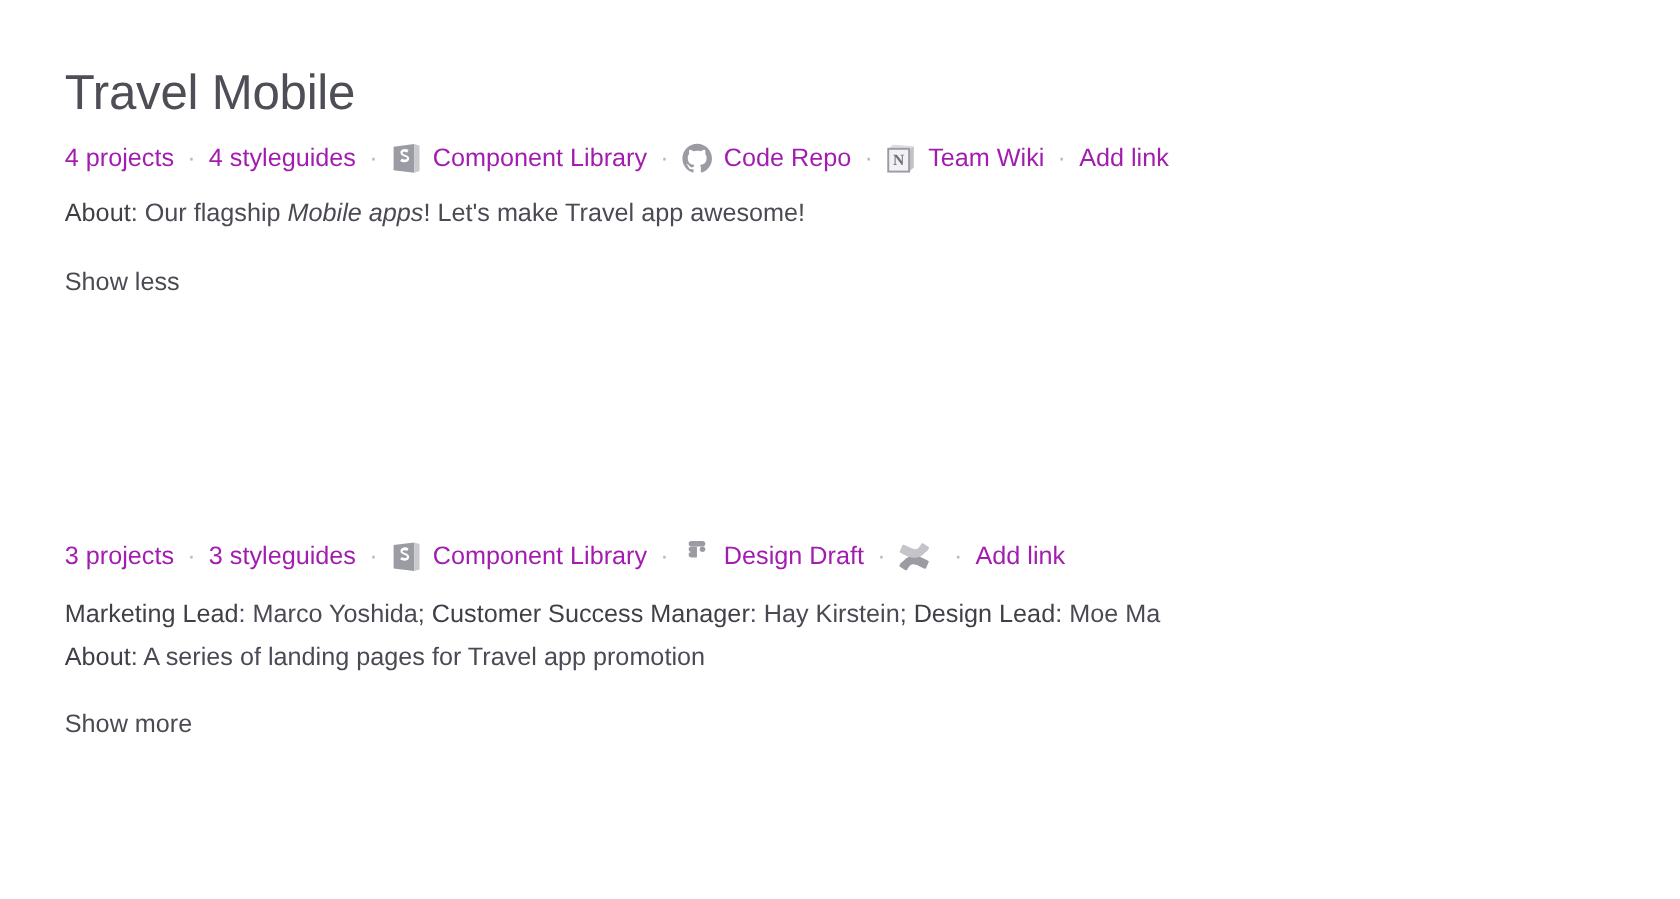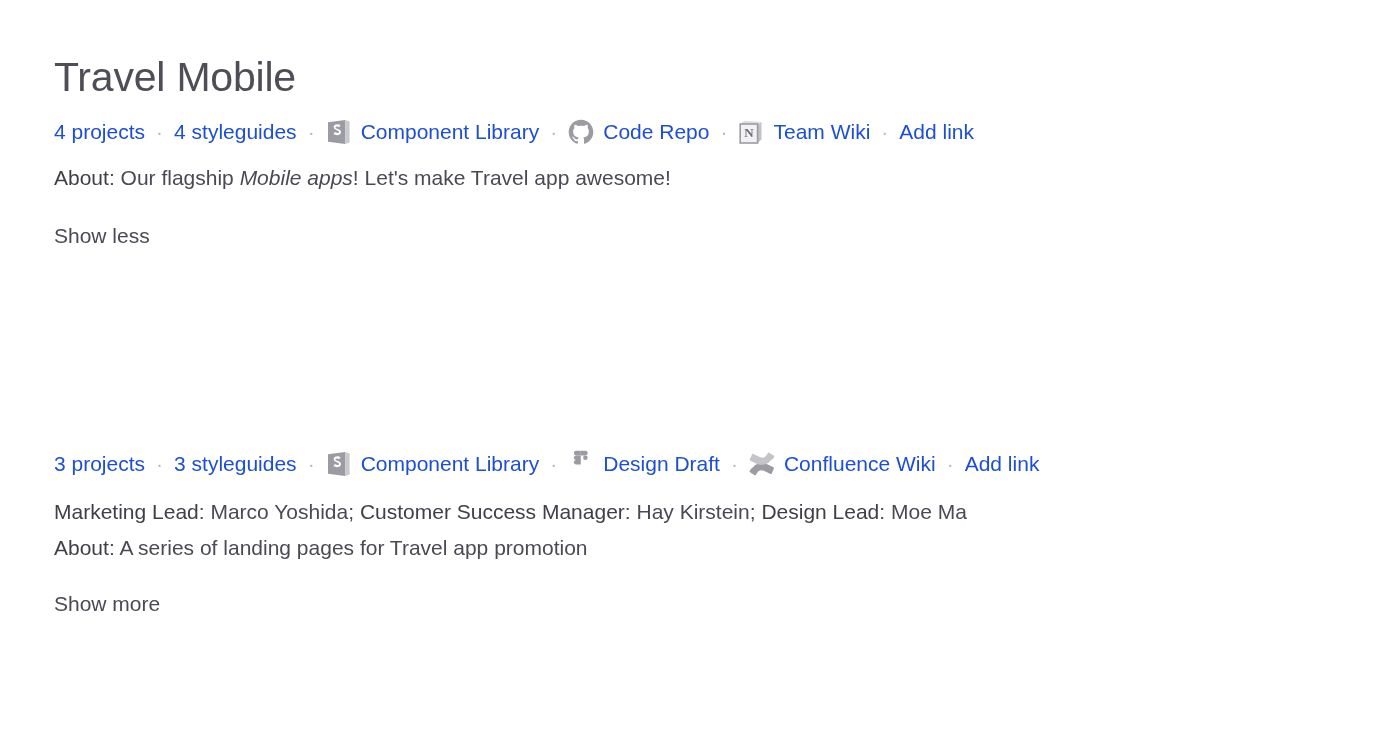--- a/index.html
+++ b/index.html
@@ -41,21 +41,21 @@
 
   .meta-row {
     display: flex;
     align-items: center;
     margin-top: 17px;
     height: 28px;
     white-space: nowrap;
   }
   .meta-item {
     font-size: 21px;
-    color: #1d4ed8;
+    color: #a21caf;
     line-height: 28px;
     display: inline-flex;
     align-items: center;
     white-space: nowrap;
   }
   .meta-item.link {
     cursor: pointer;
   }
   .meta-sep {
     font-size: 21px;
@@ -210,21 +210,20 @@
 
       <span class="meta-sep">·</span>
 
       <span class="meta-item link">
         <span class="meta-icon">
           <svg width="28" height="26" viewBox="0 0 28 26">
             <path fill="#9b9ba3" d="M1.8 18.6c-.4.6-.8 1.3-1.1 1.9-.3.5-.1 1.2.4 1.5l4.9 3c.5.3 1.2.2 1.5-.4.3-.5.6-1.1 1-1.7 2.6-4.2 5.2-3.7 9.8-1.5l4.8 2.3c.6.3 1.2 0 1.4-.6l2.3-5.2c.2-.5 0-1.2-.5-1.4-1-.5-3.1-1.5-4.9-2.4-6.7-3.2-12.4-3-17.1 2.5z"></path>
             <path fill="#c4c4c9" d="M25.9 7.3c.4-.6.8-1.3 1.1-1.9.3-.5.1-1.2-.4-1.5l-4.9-3c-.5-.3-1.2-.2-1.5.4-.3.5-.6 1.1-1 1.7-2.6 4.2-5.2 3.7-9.8 1.5L4.6 2.2c-.6-.3-1.2 0-1.4.6L.9 8c-.2.5 0 1.2.5 1.4 1 .5 3.1 1.5 4.9 2.4 6.7 3.2 12.4 3 17.1-2.5z"></path>
           </svg>
         </span>
-        <span>Confluence Wiki</span>
       </span>
 
       <span class="meta-sep">·</span>
 
       <span class="meta-item link">Add link</span>
     </div>
 
     <div class="about-block">
       <div class="about-line">
         <b>Marketing Lead</b><span>: Marco Yoshida; </span><b>Customer Success Manager</b><span>: Hay Kirstein; </span><b>Design Lead</b><span>: Moe Ma</span>

